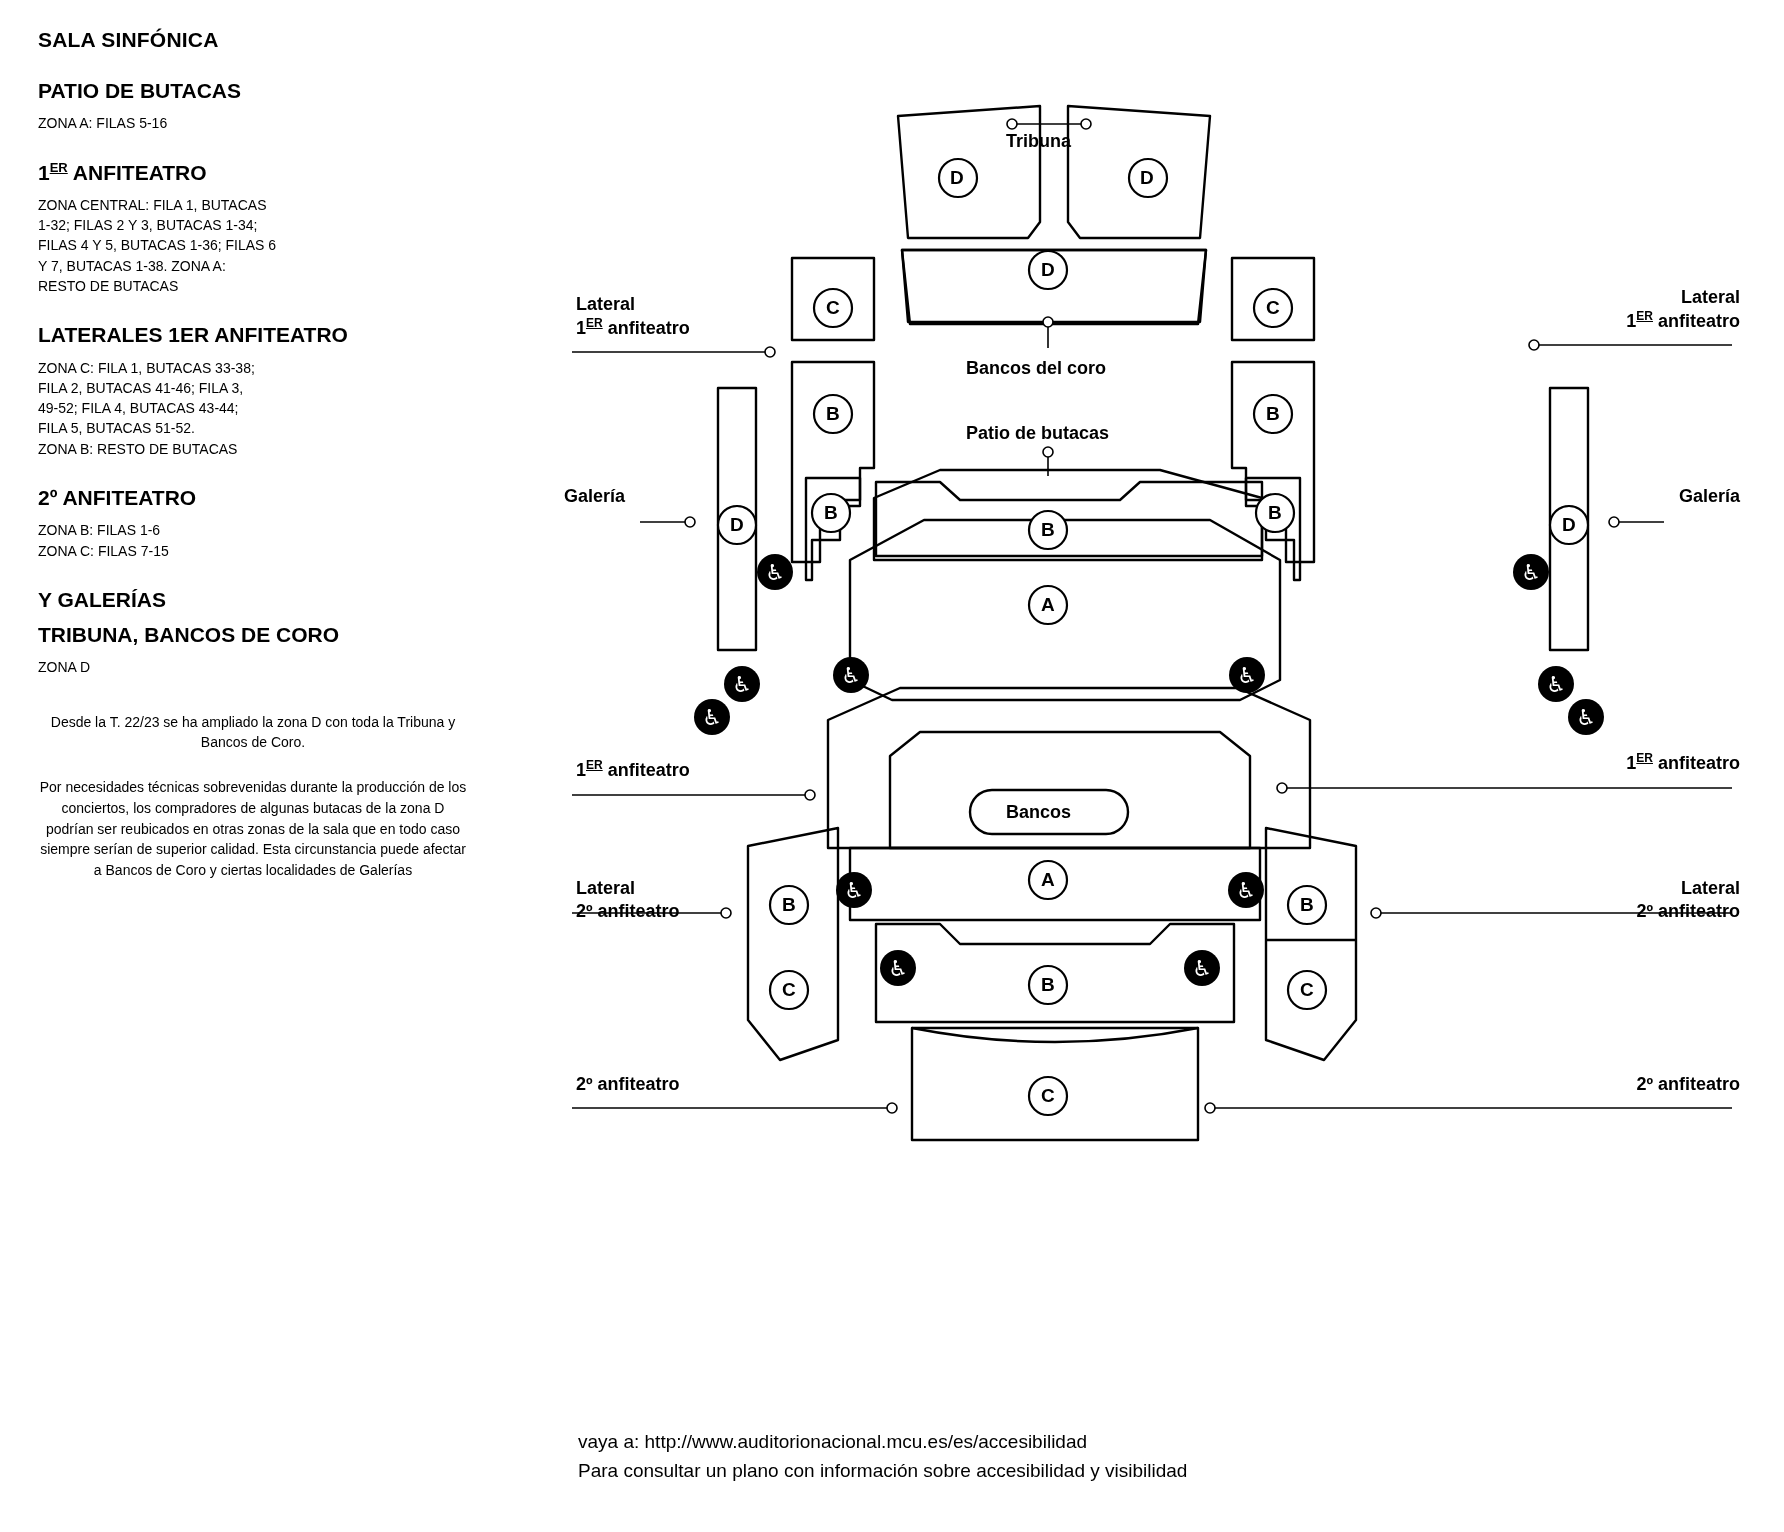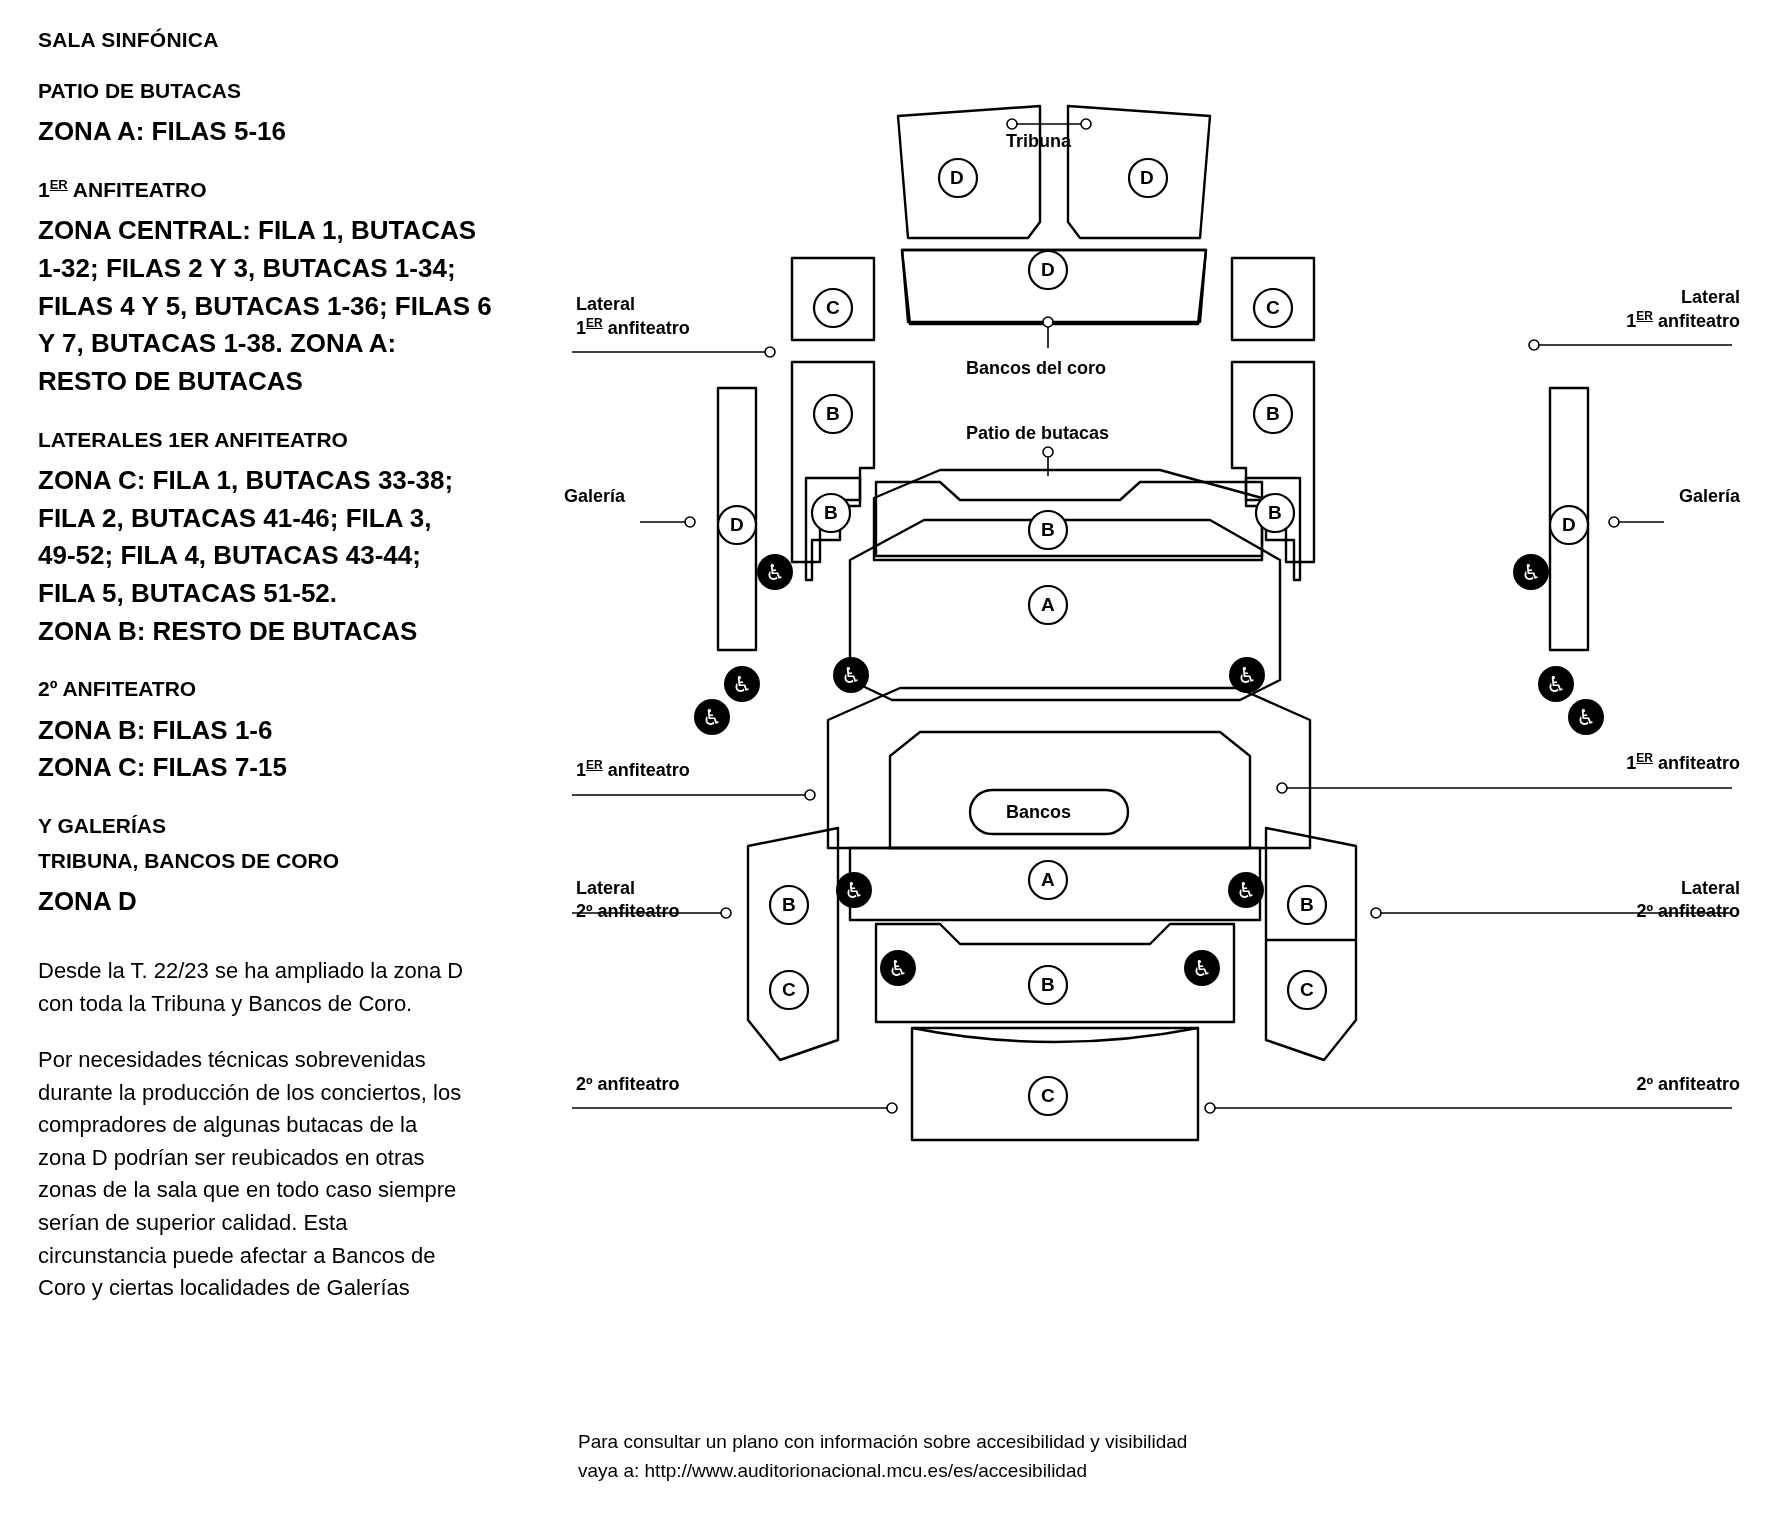--- a/index.html
+++ b/index.html
@@ -32,36 +32,37 @@
   .sec {
     margin-bottom: 26px;
   }
   .sec-title {
     font-size: 21px;
     font-weight: bold;
     margin: 0 0 9px 0;
     line-height: 1.25;
   }
   .sec-line {
-    font-size: 26px;
-    font-weight: 700;
+    font-size: 14px;
+    font-weight: 400;
     line-height: 1.45;
     margin: 0;
   }
   .sup {
     font-size: 13px;
     vertical-align: super;
     font-weight: bold;
     text-decoration: underline;
   }
   .note {
-    font-size: 22px;
+    font-size: 14px;
     line-height: 1.48;
     margin: 0 0 24px 0;
     width: 430px;
+    text-align: center;
   }
   .note.first { margin-top: 34px; }
 
   
   .map {
     position: absolute;
     left: 520px;
     top: 0;
     width: 1264px;
     height: 1532px;
@@ -347,15 +348,15 @@
   <div class="maplabel r" style="right:44px; top:877px;">
     <div>Lateral</div>
     <div>2º anfiteatro</div>
   </div>
 
   <div class="maplabel" style="left:56px; top:1073px;">2º anfiteatro</div>
   <div class="maplabel r" style="right:44px; top:1073px;">2º anfiteatro</div>
 </div>
 
 <div class="footer">
+  <div>vaya a: http://www.auditorionacional.mcu.es/es/accesibilidad</div>
   <div>Para consultar un plano con información sobre accesibilidad y visibilidad</div>
-  <div>vaya a: http://www.auditorionacional.mcu.es/es/accesibilidad</div>
 </div>
 
 </body></html>

